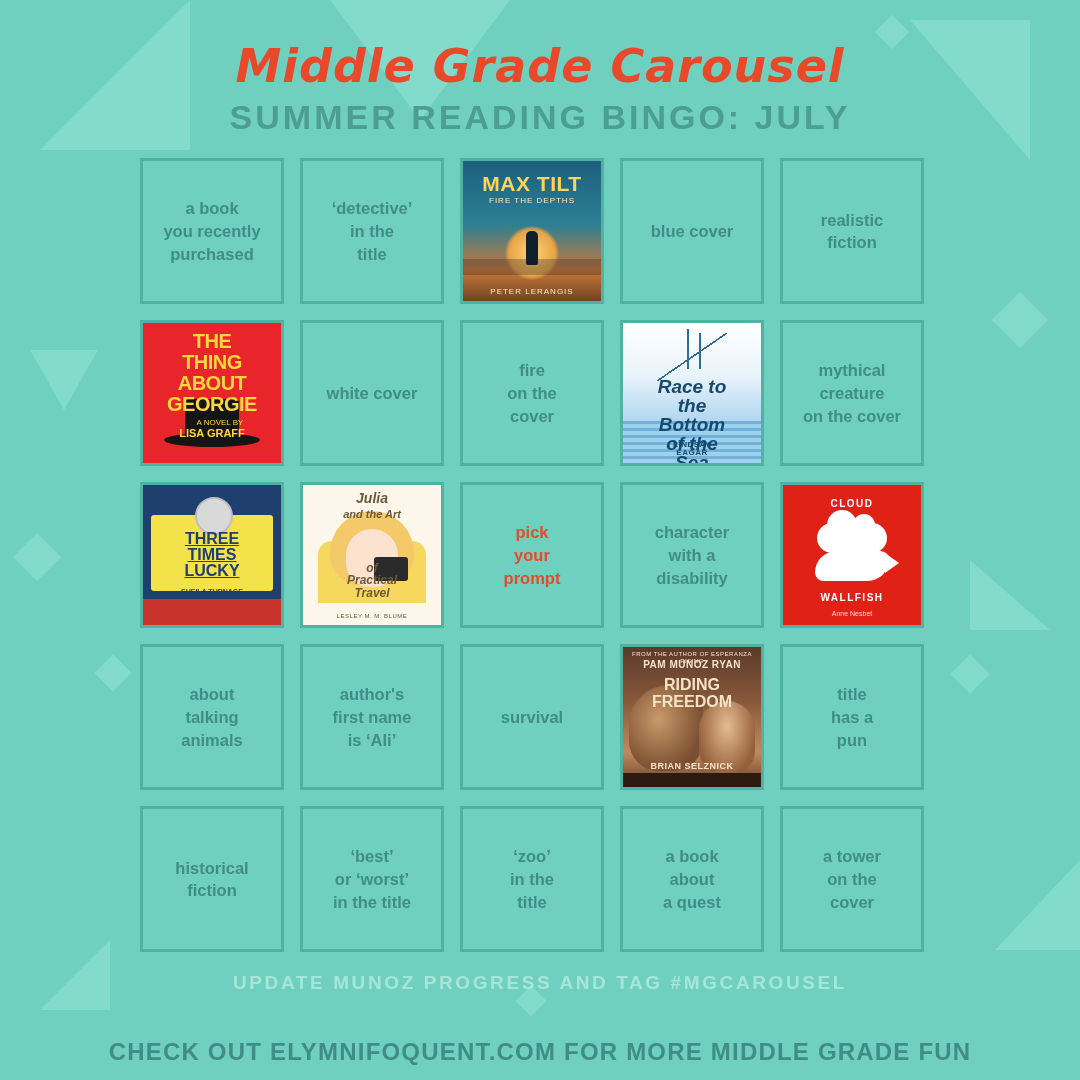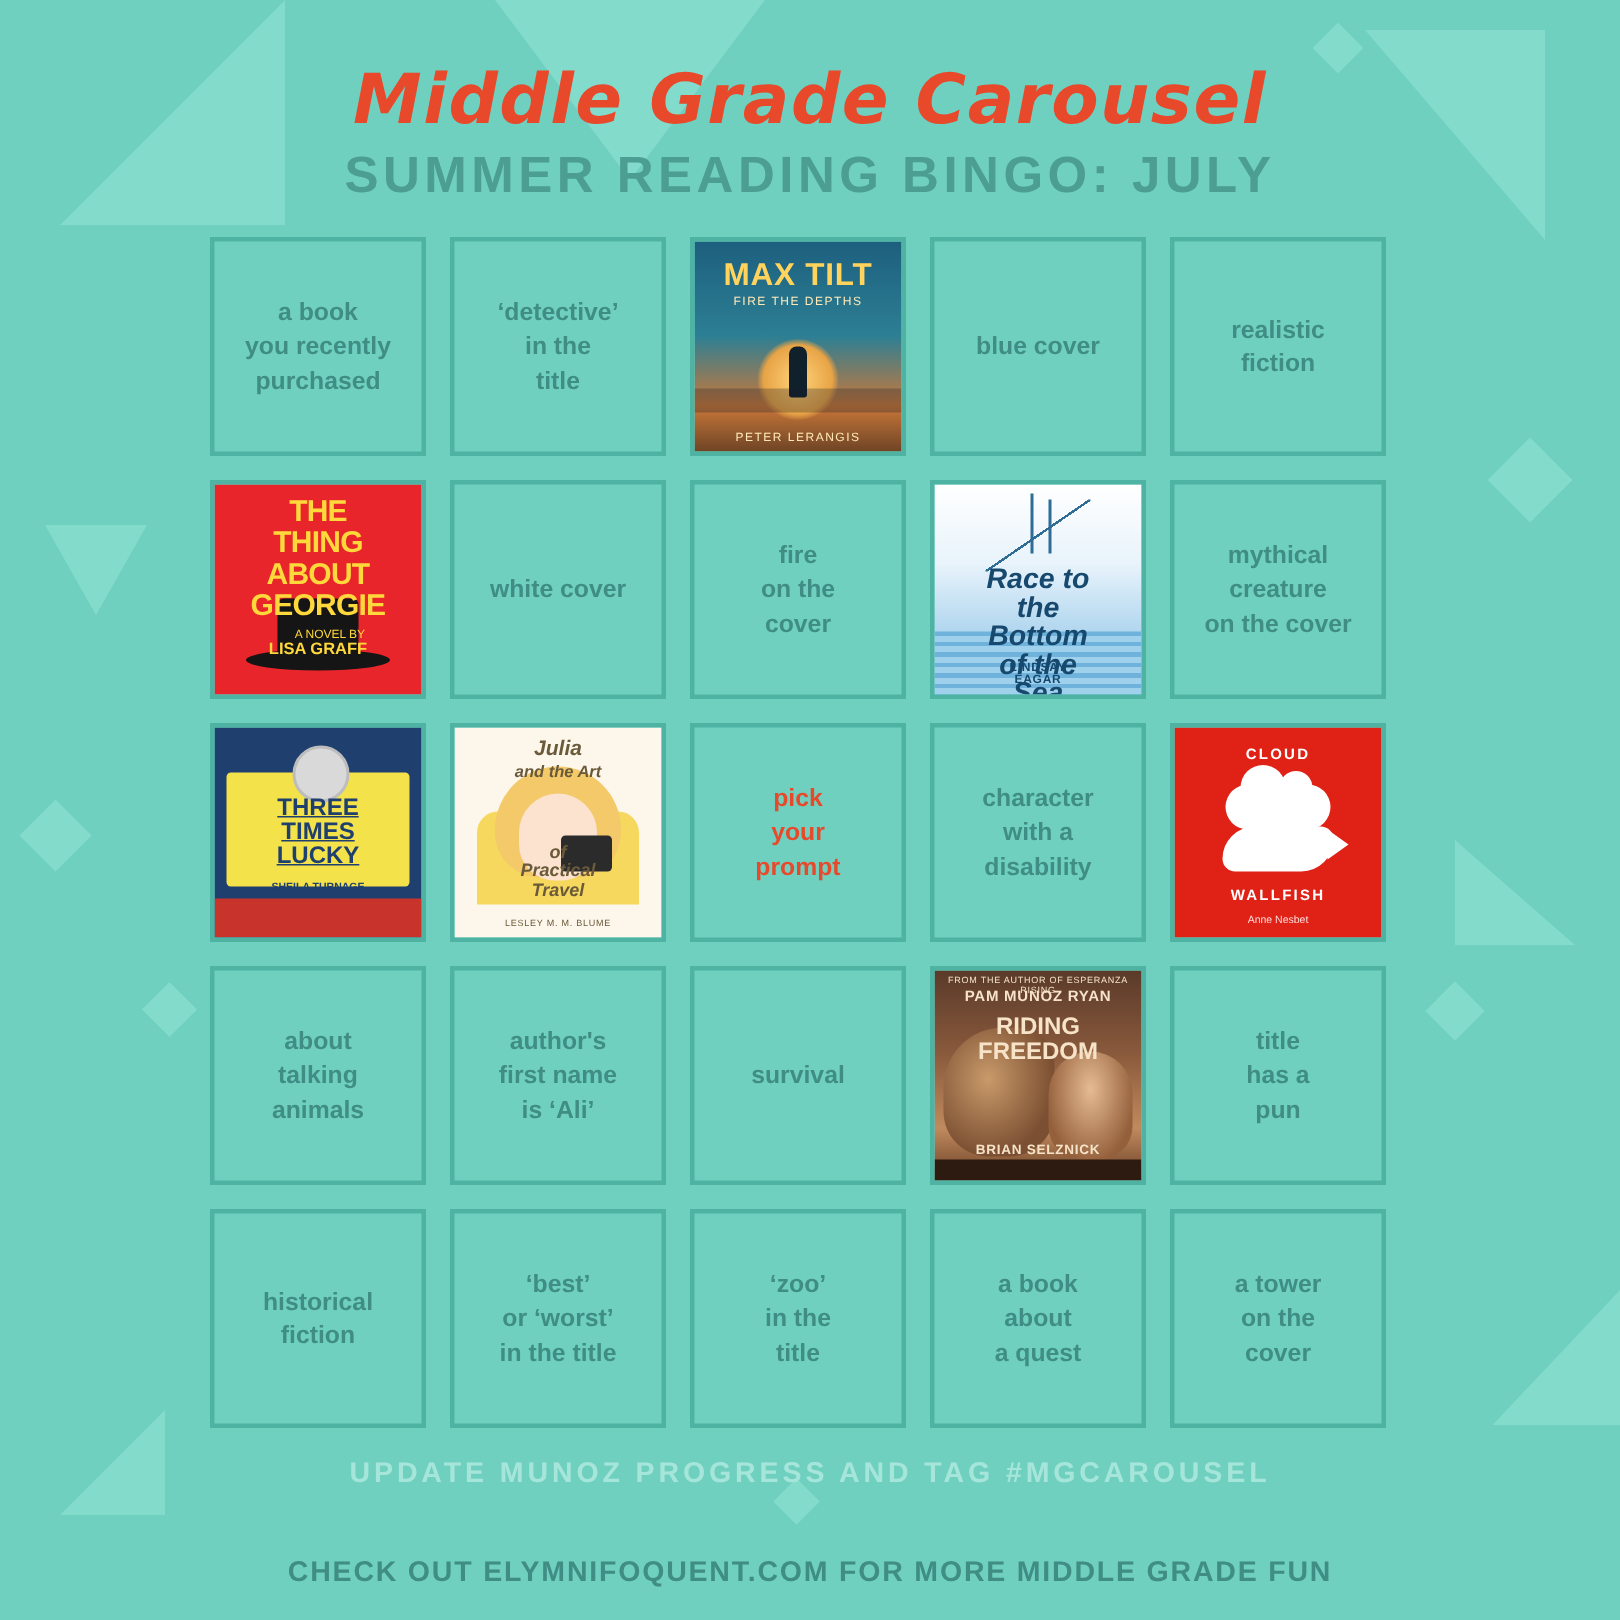--- a/index.html
+++ b/index.html
@@ -241,21 +241,21 @@
     letter-spacing: 2.6px;
     color: #a6e6da;
   }
   .footer {
     position: absolute;
     left: 0; right: 0;
     top: 1038px;
     text-align: center;
     font-family: "Liberation Sans", sans-serif;
     font-weight: bold;
-    font-size: 19px;
+    font-size: 24px;
     letter-spacing: 1.2px;
     color: #3f8d84;
   }
 </style>
 </head>
 <body>
 
 <div class="bg-layer">
   <div class="tri" style="left:40px;top:0;border-width:0 0 150px 150px;border-color:transparent transparent #83dbcb transparent;"></div>
   <div class="tri" style="left:330px;top:0;border-width:120px 90px 0 90px;border-color:#83dbcb transparent transparent transparent;"></div>

